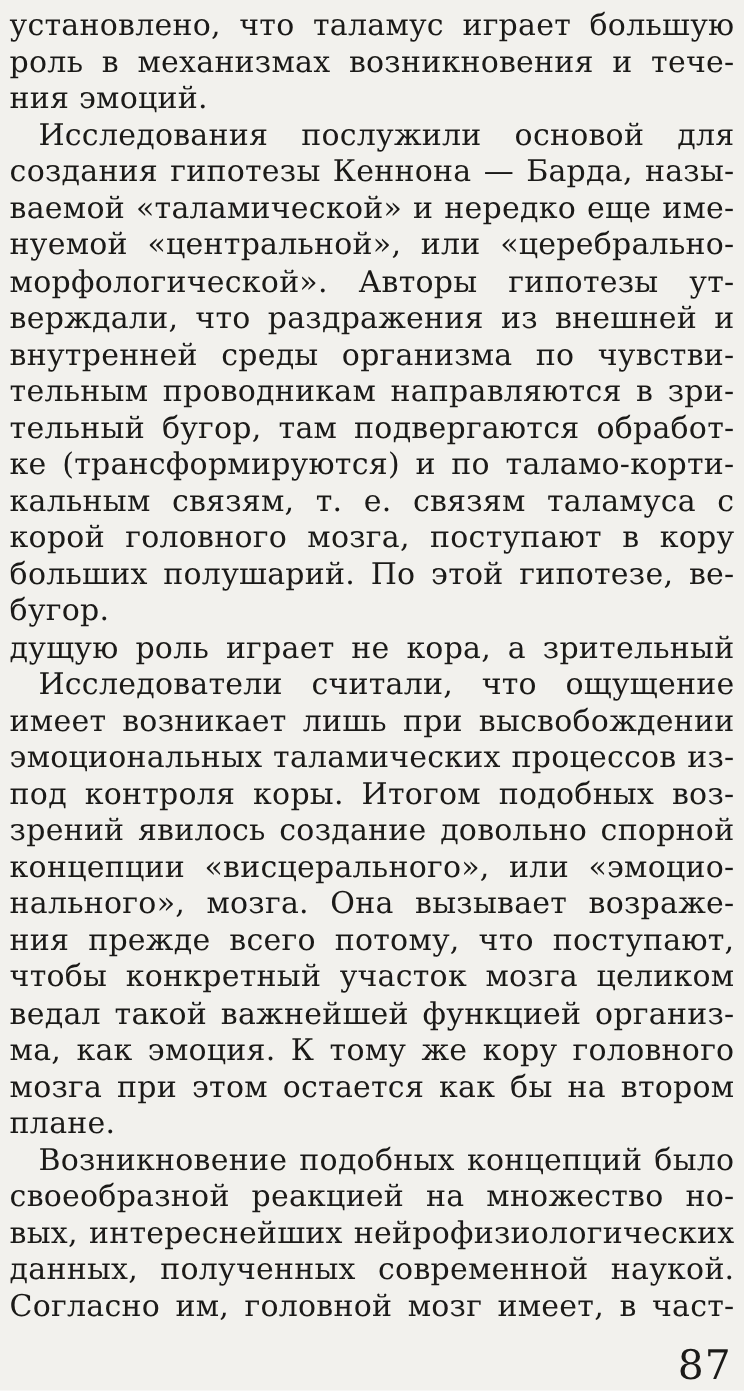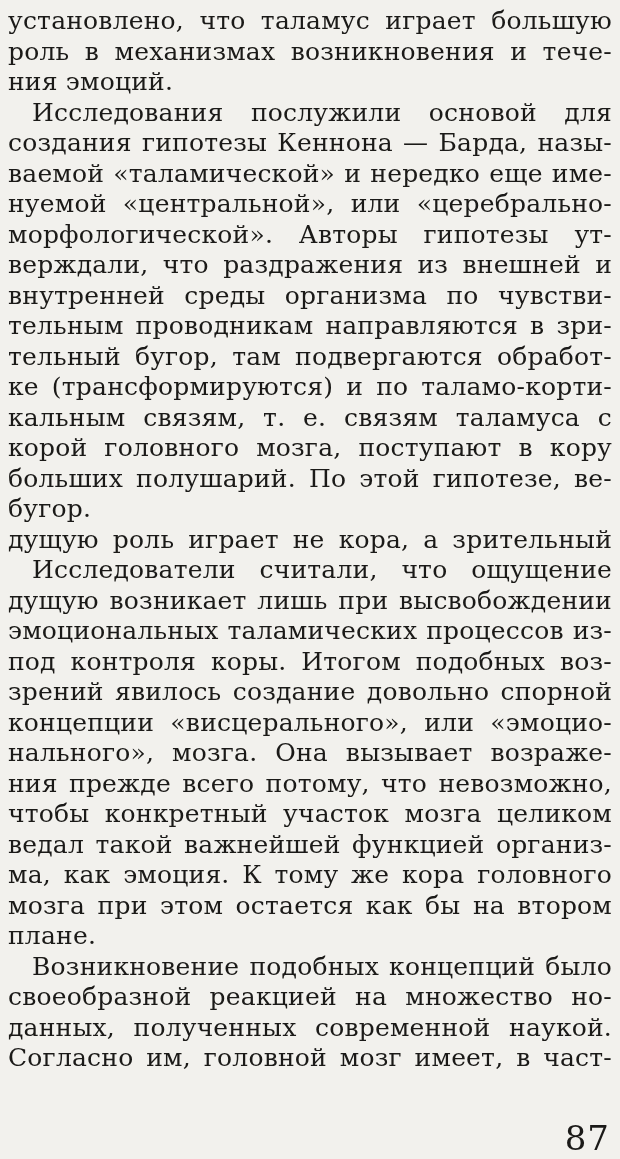--- a/index.html
+++ b/index.html
@@ -65,31 +65,32 @@
       <div class="line">внутренней среды организма по чувстви-</div>
       <div class="line">тельным проводникам направляются в зри-</div>
       <div class="line">тельный бугор, там подвергаются обработ-</div>
       <div class="line">ке (трансформируются) и по таламо-корти-</div>
       <div class="line">кальным связям, т. е. связям таламуса с</div>
       <div class="line">корой головного мозга, поступают в кору</div>
       <div class="line">больших полушарий. По этой гипотезе, ве-</div>
       <div class="line end">бугор.</div>
       <div class="line">дущую роль играет не кора, а зрительный</div>
       <div class="line indent">Исследователи считали, что ощущение</div>
-      <div class="line">дущую возникает лишь при высвобождении</div>
+      <div class="line">имеет возникает лишь при высвобождении</div>
       <div class="line">эмоциональных таламических процессов из-</div>
       <div class="line">под контроля коры. Итогом подобных воз-</div>
       <div class="line">зрений явилось создание довольно спорной</div>
       <div class="line">концепции «висцерального», или «эмоцио-</div>
       <div class="line">нального», мозга. Она вызывает возраже-</div>
-      <div class="line">ния прежде всего потому, что невозможно,</div>
+      <div class="line">ния прежде всего потому, что поступают,</div>
       <div class="line">чтобы конкретный участок мозга целиком</div>
       <div class="line">ведал такой важнейшей функцией организ-</div>
-      <div class="line">ма, как эмоция. К тому же кора головного</div>
+      <div class="line">ма, как эмоция. К тому же кору головного</div>
       <div class="line">мозга при этом остается как бы на втором</div>
       <div class="line end">плане.</div>
       <div class="line indent">Возникновение подобных концепций было</div>
       <div class="line">своеобразной реакцией на множество но-</div>
+      <div class="line">вых, интереснейших нейрофизиологических</div>
       <div class="line">данных, полученных современной наукой.</div>
       <div class="line">Согласно им, головной мозг имеет, в част-</div>
     </div>
   <div class="page-number">87</div>
 </div>
 
 </body></html>

